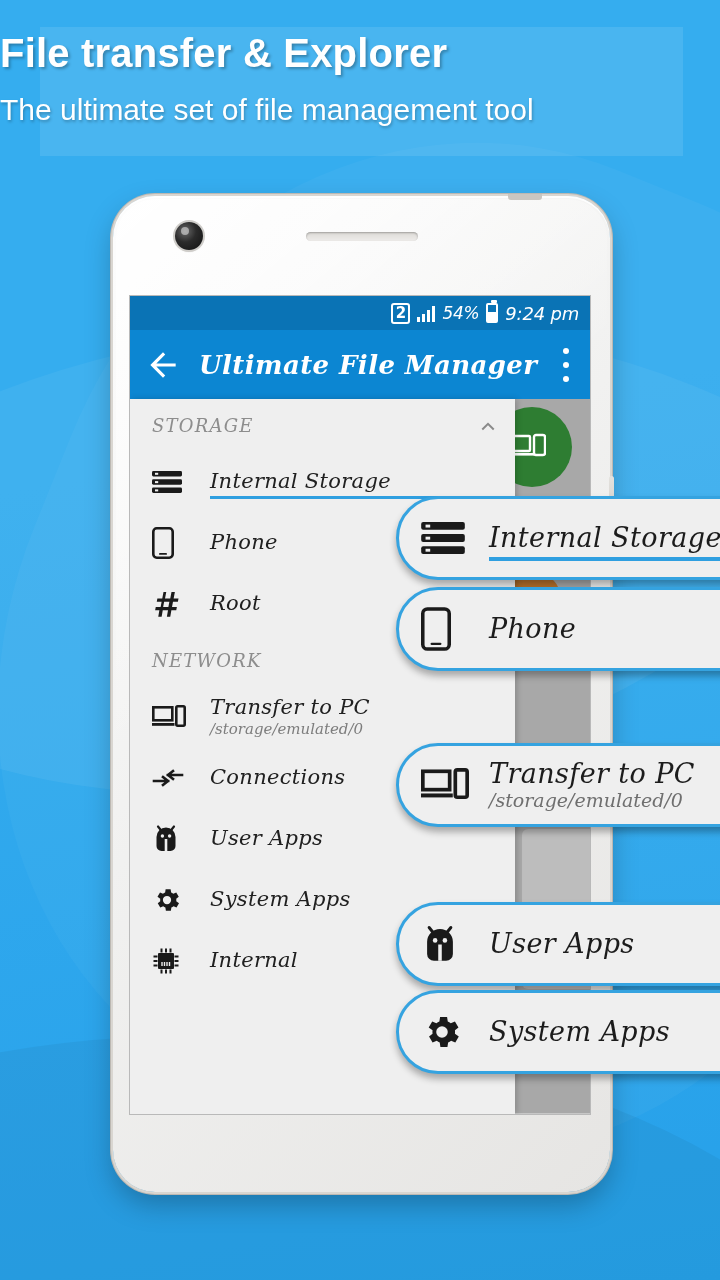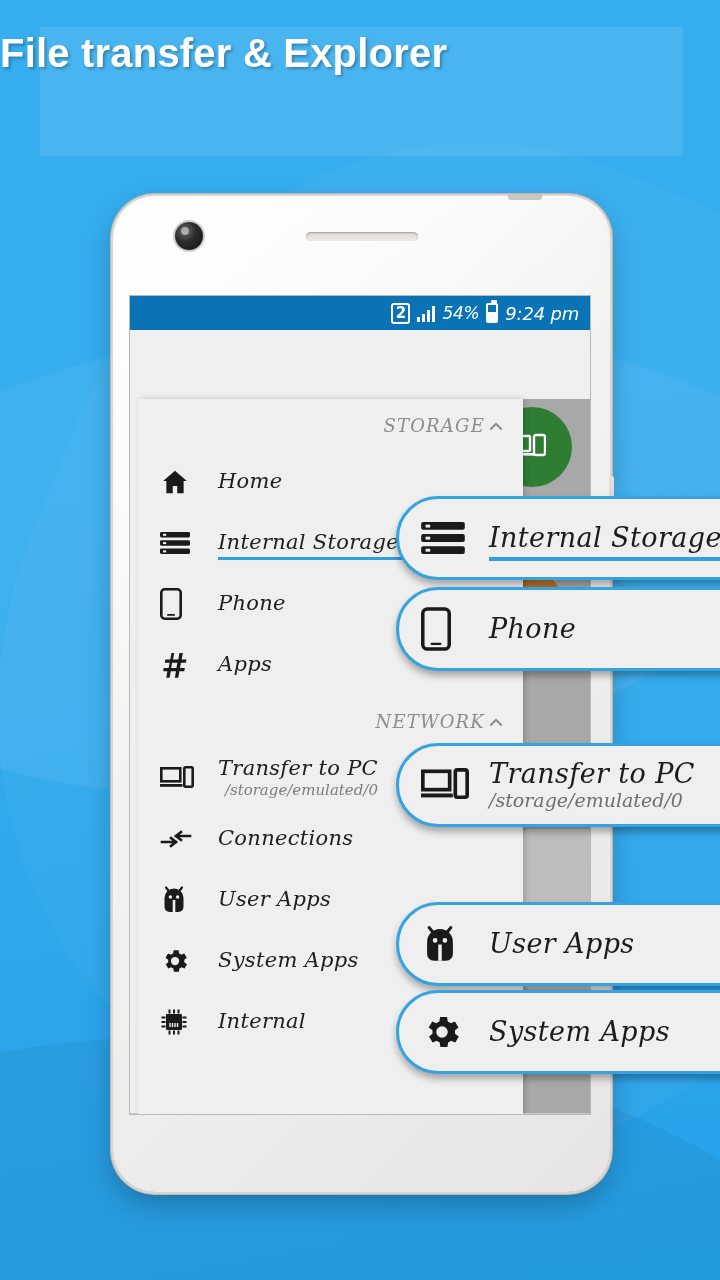--- a/index.html
+++ b/index.html
@@ -110,22 +110,22 @@
              background:#bdbdbd; border-radius:6px 0 0 6px; }
   #cb-pct { position:absolute; left:398px; top:500px; font-size:15px; font-style:italic;
             color:#2e7ab5; font-family:"DejaVu Serif", serif; }
   #cb-pct .dash { display:inline-block; width:26px; height:2px; background:#9a9a9a;
             vertical-align:middle; margin-left:6px; }
   #cb-red { position:absolute; left:380px; top:598px; width:28px; height:16px;
             background:#c62828; border-radius:0 0 14px 14px; transform:rotate(-12deg); }
   #cb-divider { position:absolute; left:0; top:714px; width:460px; height:2px; background:#c7c7c7; }
 
   
-  #drawer { position:absolute; left:8px; top:103px; width:385px; height:715px;
-            background:#efefef; box-shadow:2px 0 6px rgba(0,0,0,0.18); overflow:hidden;text-align:right; }
+  #drawer { position:absolute; left:0; top:103px; width:385px; height:715px;
+            background:#efefef; box-shadow:2px 0 6px rgba(0,0,0,0.18); overflow:hidden; }
 
   .sec-header { display:flex; align-items:center; height:52px; padding:0 16px 0 22px; }
   .sec-title { flex:1; font-size:18px; color:#8d8d8d; font-family:"DejaVu Serif", serif;
                font-style:italic; letter-spacing:1.2px; }
   .chev { width:22px; height:22px; flex:none; }
 
   .d-item { display:flex; align-items:center; height:61px; padding-left:22px; position:relative; }
   .d-icon { width:42px; flex:none; display:flex; align-items:center; justify-content:flex-start; }
   .d-text { margin-left:16px; }
   .d-label { font-size:21px; color:#202020; font-family:"DejaVu Serif", serif;
@@ -165,20 +165,21 @@
 <div id="bg">
   <div class="wave1"></div>
   <div class="wave4"></div>
   <div class="wave2"></div>
   <div class="wave3"></div>
 </div>
 
 <div id="banner"></div>
 <div id="header-block">
   <div id="title">File transfer &amp; Explorer</div>
+  <div id="subtitle">The ultimate set of file management tool</div>
 </div>
 
 <div id="phone">
   <div id="phone-inner-sheen"></div>
   <div id="top-notch"></div>
   <div id="camera"></div>
   <div id="earpiece"></div>
   <div id="side-btn"></div>
 
   <div id="screen">
@@ -189,20 +190,33 @@
         <i></i>
           <i></i>
           <i></i>
           <i></i>
       </div>
       <div id="sb-battpct" class="sb-item">54%</div>
       <div id="sb-battery" class="sb-item"></div>
       <div id="sb-time" class="sb-item">9:24 pm</div>
     </div>
 
+    <div id="appbar">
+      <div id="back-arrow">
+        <svg width="38" height="38" viewBox="0 0 24 24">
+          <path d="M20 11H7.8l5.6-5.6L12 4l-8 8 8 8 1.4-1.4L7.8 13H20z" fill="#ffffff"></path>
+        </svg>
+      </div>
+      <div id="appbar-title">Ultimate File Manager</div>
+      <div id="overflow">
+        <span></span>
+          <span></span>
+          <span></span>
+      </div>
+    </div>
 
     <div id="content-behind">
       <div id="cb-greybar"></div>
       <div id="cb-green">
         <svg class="laptop" viewBox="0 0 40 26">
           <rect x="0" y="3" width="24" height="15" rx="1" fill="none" stroke="#ffffff" stroke-width="2.4"></rect>
           <rect x="0" y="20" width="28" height="2.6" fill="#ffffff"></rect>
           <rect x="28" y="2" width="11" height="20" rx="2" fill="none" stroke="#ffffff" stroke-width="2.4"></rect>
         </svg>
       </div>
@@ -219,30 +233,20 @@
 
       <div class="sec-header">
         <div class="sec-title">STORAGE</div>
         <div class="chev">
           <svg width="22" height="22" viewBox="0 0 24 24">
               <path d="M12 9.2l7 7-1.5 1.5L12 12.2 6.5 17.7 5 16.2z" fill="#8a8a8a"></path>
             </svg>
         </div>
       </div>
 
-      <div class="d-item">
-        <div class="d-icon">
-          <svg width="30" height="30" viewBox="0 0 24 24">
-              <path d="M12 3L2.5 11.2h2.6V21h5.1v-5.9h3.6V21h5.1v-9.8h2.6z" fill="#1a1a1a"></path>
-            </svg>
-        </div>
-        <div class="d-text">
-          <div class="d-label">Home</div>
-        </div>
-      </div>
 
       <div class="d-item selected">
         <div class="d-icon">
           <svg width="30" height="22" viewBox="0 0 30 22">
             <rect x="0" y="0" width="30" height="5.4" rx="1.4" fill="#1a1a1a"></rect>
             <rect x="0" y="8.3" width="30" height="5.4" rx="1.4" fill="#1a1a1a"></rect>
             <rect x="0" y="16.6" width="30" height="5.4" rx="1.4" fill="#1a1a1a"></rect>
             <rect x="3" y="1.8" width="3.2" height="2" fill="#efefef"></rect>
             <rect x="3" y="10.1" width="3.2" height="2" fill="#efefef"></rect>
             <rect x="3" y="18.4" width="3.2" height="2" fill="#efefef"></rect>
@@ -266,21 +270,21 @@
         </div>
       </div>
 
       <div class="d-item">
         <div class="d-icon">
           <svg width="30" height="30" viewBox="0 0 24 24">
             <path d="M9.2 2.4l-1 5.2H4.3l-.5 2.6h3.9l-.8 4.2H3l-.5 2.6h3.4L5 22.2h2.7l.9-5.2h4.2l-.9 5.2h2.7l.9-5.2h3.9l.5-2.6h-3.9l.8-4.2h3.9l.5-2.6h-3.9l1-5.2h-2.7l-1 5.2h-4.2l1-5.2zM9.7 10.2h4.2l-.8 4.2H8.9z" fill="#1a1a1a"></path>
           </svg>
         </div>
         <div class="d-text">
-          <div class="d-label">Apps</div>
+          <div class="d-label">Root</div>
         </div>
       </div>
 
       <div class="sec-header">
         <div class="sec-title">NETWORK</div>
         <div class="chev">
           <svg width="22" height="22" viewBox="0 0 24 24">
               <path d="M12 9.2l7 7-1.5 1.5L12 12.2 6.5 17.7 5 16.2z" fill="#8a8a8a"></path>
             </svg>
         </div>

